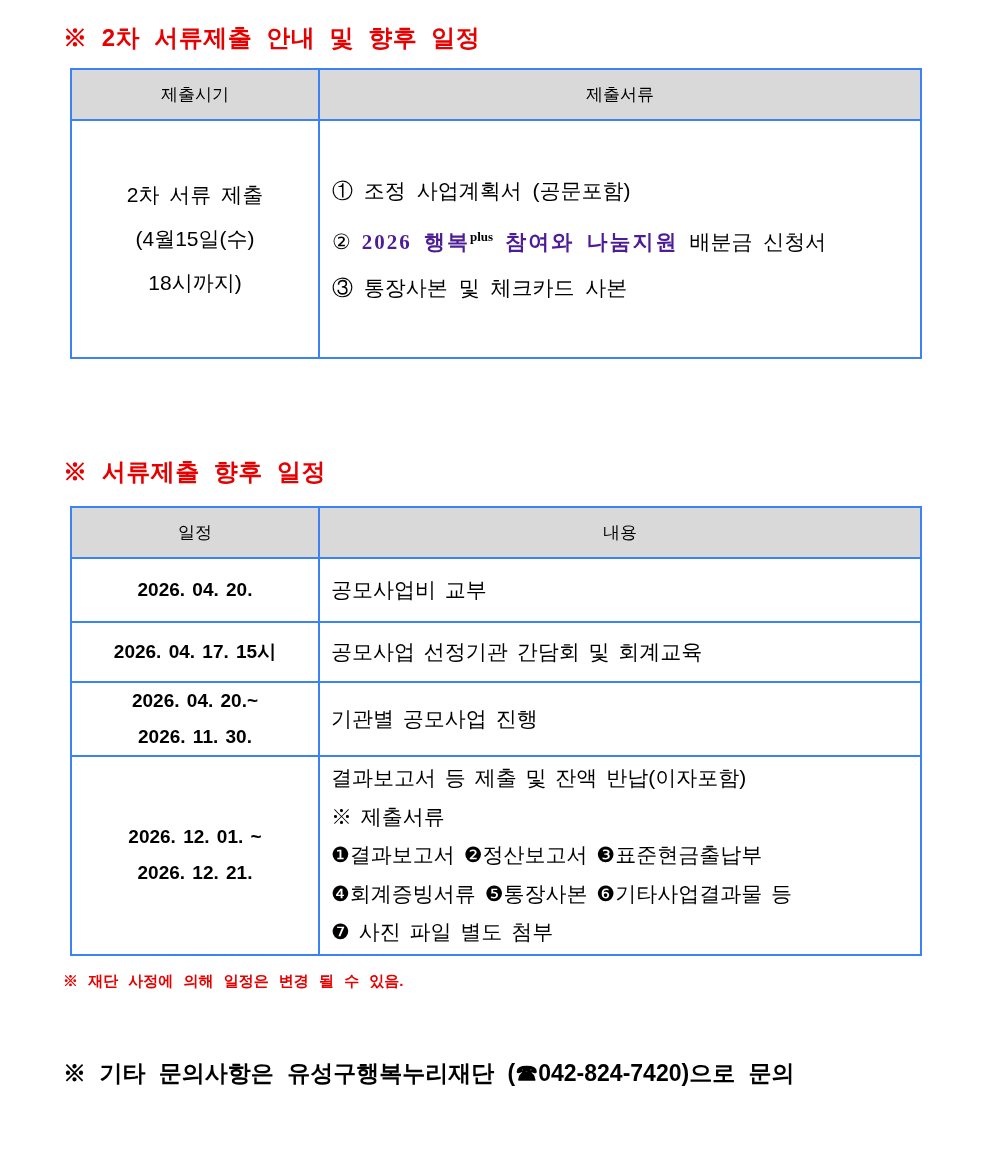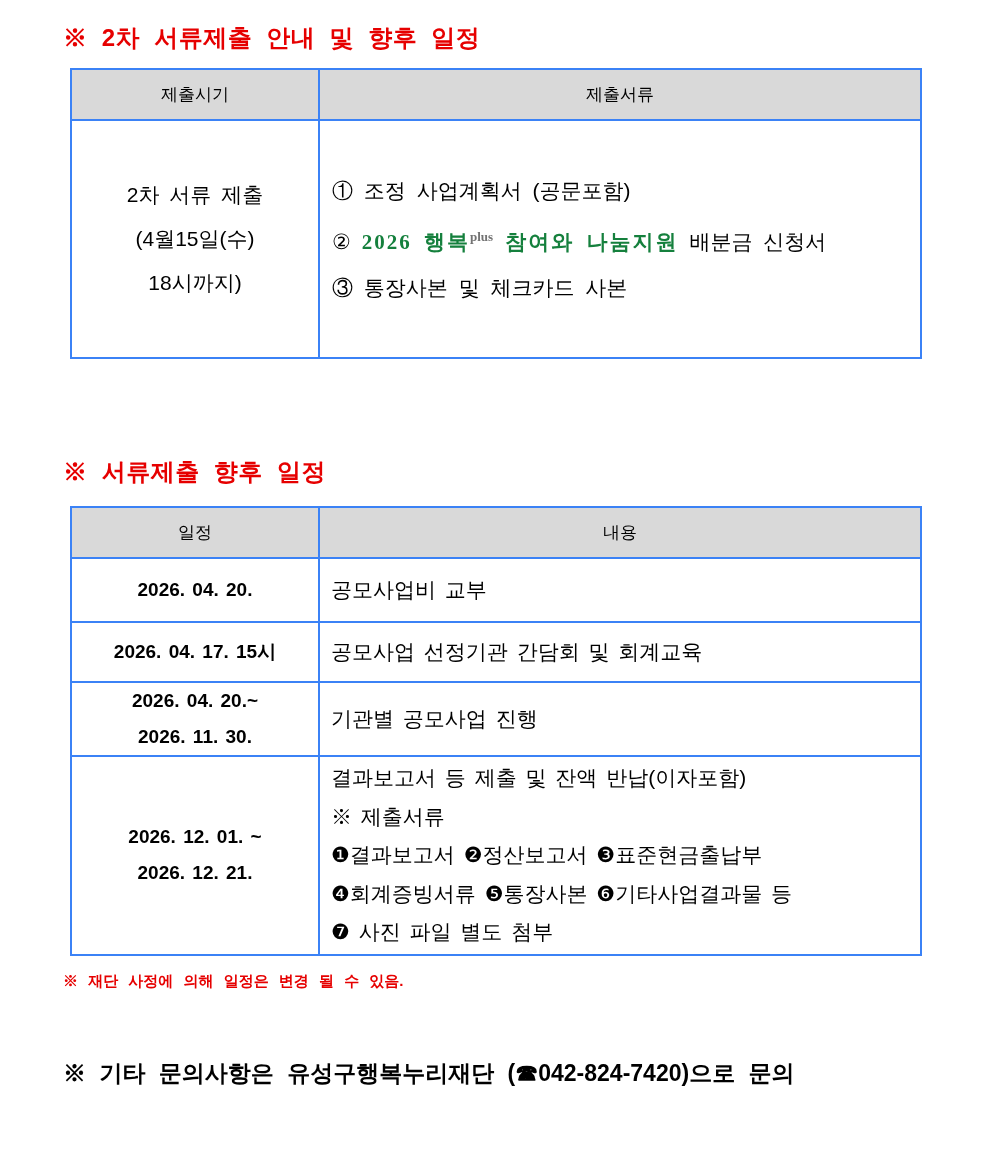--- a/index.html
+++ b/index.html
@@ -53,27 +53,27 @@
     word-spacing:4px;
   }
   #table1 td.docs { padding-left:12px;border-radius:27px; }
   .doc-line {
     font-size:21px;
     line-height:46px;
     word-spacing:5px;
     white-space:pre;
   }
   .pink {
-    color:#15803d;
+    color:#4c1d95;
     font-family:"Liberation Serif", serif;
     font-weight:bold;
     letter-spacing:2px;
   }
   .sup {
-    color:#737373;
+    color:#000000;
     font-family:"Liberation Serif", serif;
     font-weight:bold;
     font-size:13px;
     vertical-align:super;
   }
   #table2 td.date {
     text-align:center;
     font-weight:bold;
     font-size:19px;
     line-height:36px;

